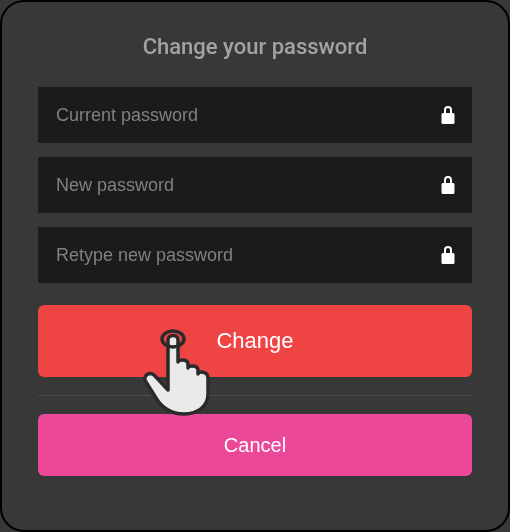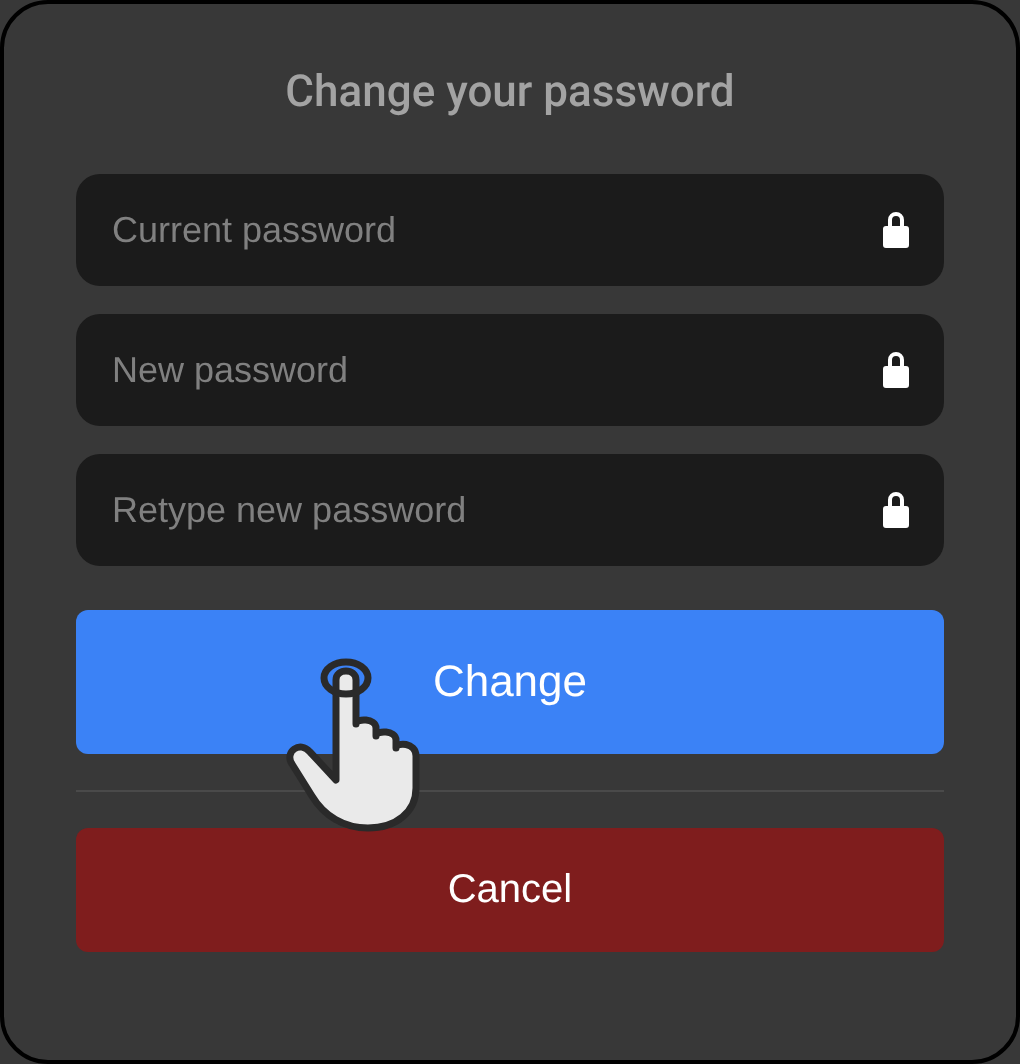--- a/index.html
+++ b/index.html
@@ -27,60 +27,60 @@
     }
     .field {
       position: relative;
       margin-bottom: 14px;
     }
     .input {
       width: 100%;
       height: 56px;
       background: #1b1b1b;
       border: none;
-      border-radius: 12px;
+      border-radius: 1px;
       padding: 0 50px 0 18px;
       color: #fff;
       font-size: 18px;
       outline: none;
     }
     .input::placeholder {
       color: #808080;
     }
     .lock-icon {
       position: absolute;
       right: 16px;
       top: 50%;
       transform: translateY(-50%);
       width: 16px;
       height: 20px;
       pointer-events: none;
     }
     .btn-primary {
       width: 100%;
       height: 72px;
-      background: #3b82f6;
+      background: #ef4444;
       border: none;
       border-radius: 6px;
       color: #fff;
       font-size: 22px;
       font-weight: 500;
       cursor: pointer;
       margin-top: 8px;
       margin-bottom: 18px;
     }
     .divider {
       border: none;
       border-top: 1px solid #4a4a4a;
       margin-bottom: 18px;
     }
     .btn-secondary {
       width: 100%;
       height: 62px;
-      background: #7f1d1d;
+      background: #ec4899;
       border: none;
       border-radius: 6px;
       color: #fff;
       font-size: 20px;
       font-weight: 500;
       cursor: pointer;
     }
     .cursor-hand {
       position: absolute;
       left: 136px;

